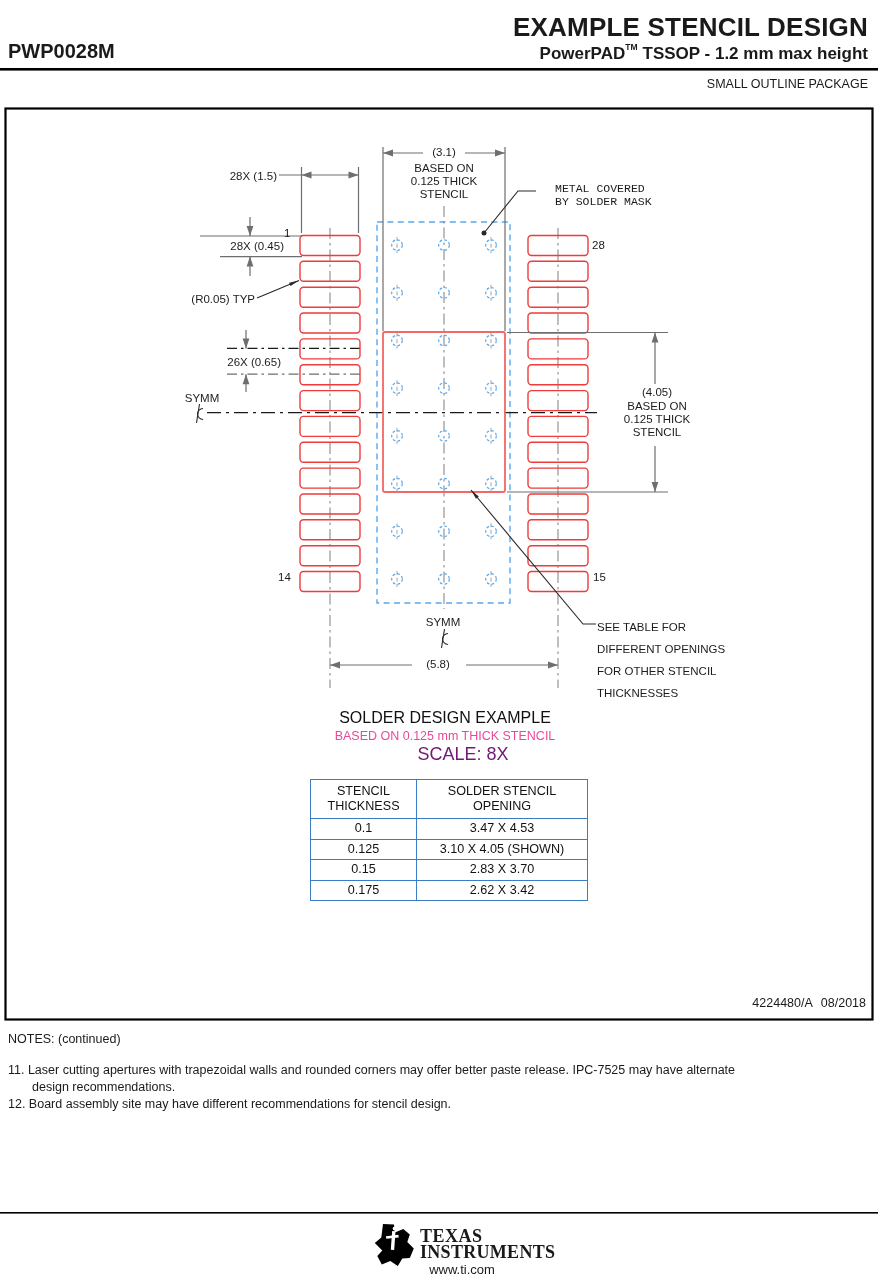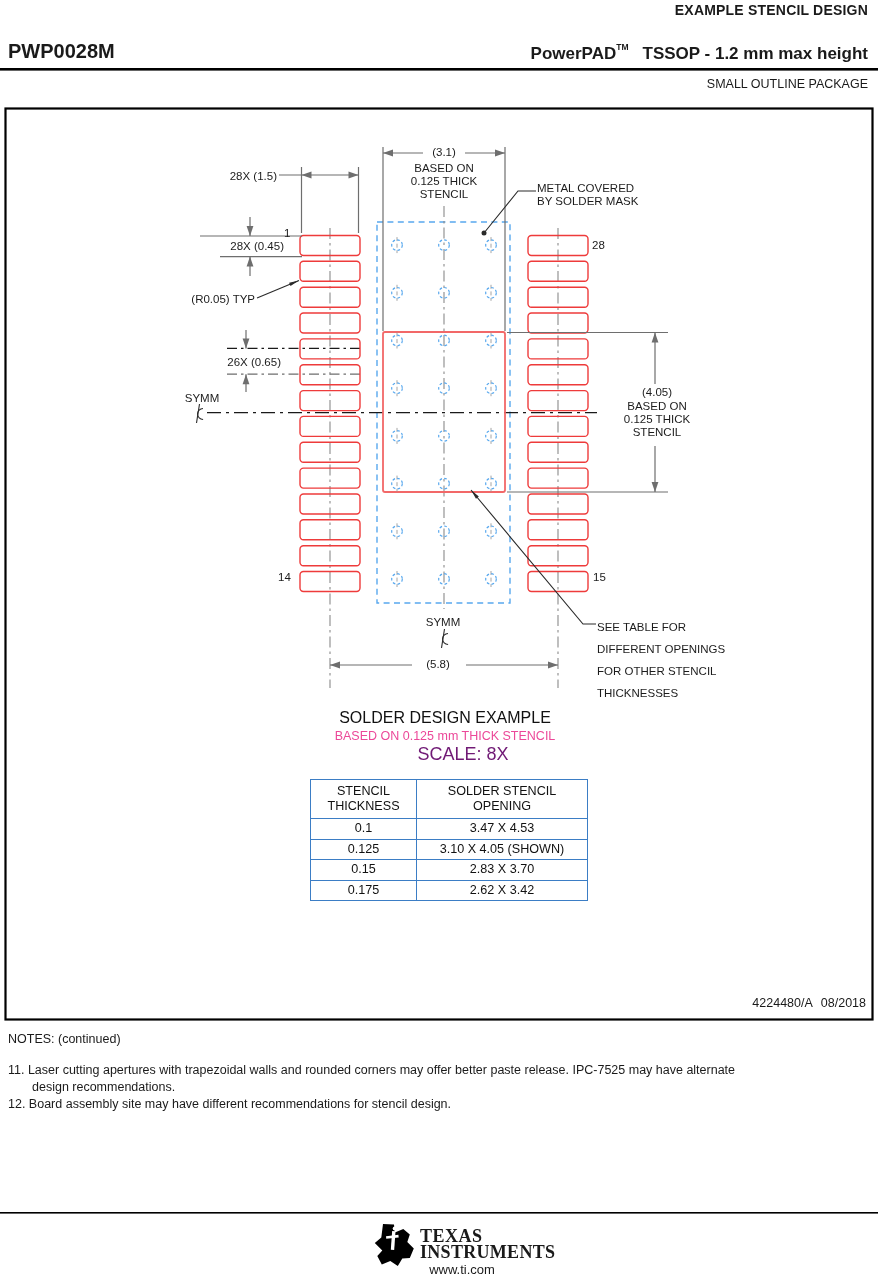--- a/index.html
+++ b/index.html
@@ -1,25 +1,25 @@
 <!DOCTYPE html>
 <html><head>
 <meta charset="utf-8">
 <style>
   html,body{margin:0;padding:0;background:#fff;}
   .page{position:relative;width:878px;height:1288px;background:#fff;overflow:hidden;
         font-family:"Liberation Sans","DejaVu Sans",sans-serif;color:#1a1a1a;}
   .abs{position:absolute;}
   svg{position:absolute;left:0;top:0;}
   
-  .h-title{top:2px;right:10px;font-size:14px;font-weight:bold;letter-spacing:.2px;}
+  .h-title{top:12px;right:10px;font-size:26px;font-weight:bold;letter-spacing:.2px;}
   .h-code{top:40px;left:8px;font-size:20px;font-weight:bold;}
   .h-sub{top:42px;right:10px;font-size:17px;font-weight:bold;text-align:right;}
   .h-sub sup{font-size:8.5px;font-weight:bold;vertical-align:9px;}
-  .h-sub .rest{margin-left:14px;}
+  .h-sub .rest{margin-left:5px;}
   .h-pkg{top:77px;right:10px;font-size:12.5px;margin-left:44px;}
   
   .dl{position:absolute;font-size:11.5px;line-height:13px;color:#1c1c1c;white-space:pre-line;}
   .c{text-align:center;} .r{text-align:right;}
   
   .ex-title{top:709px;left:295px;width:300px;text-align:center;font-size:16px;color:#111;}
   .ex-sub{top:729px;left:270px;width:350px;text-align:center;font-size:12.5px;color:#ec4899;}
   .ex-scale{top:744px;left:288px;width:350px;text-align:center;font-size:18px;color:#701a75;}
   
   table.st{position:absolute;left:310px;top:779px;border-collapse:collapse;table-layout:fixed;}
@@ -217,21 +217,21 @@
 
   <div class="abs h-title">EXAMPLE STENCIL DESIGN</div>
   <div class="abs h-code">PWP0028M</div>
   <div class="abs h-sub"><span>PowerPAD</span><sup>TM</sup><span class="rest">TSSOP - 1.2 mm max height</span></div>
   <div class="abs h-pkg">SMALL OUTLINE PACKAGE</div>
 
   <div class="dl c" style="left:414px;top:146px;width:60px;">(3.1)</div>
   <div class="dl c" style="left:394px;top:162px;width:100px;">BASED ON
 0.125 THICK
 STENCIL</div>
-  <div class="dl" style="left:537px;top:182px;">METAL COVERED
+  <div class="dl" style="left:555px;top:182px;font-family:Liberation Mono, monospace;">METAL COVERED
 BY SOLDER MASK</div>
   <div class="dl r" style="left:197px;top:170px;width:80px;">28X (1.5)</div>
   <div class="dl" style="left:284px;top:227px;">1</div>
   <div class="dl r" style="left:204px;top:240px;width:80px;">28X (0.45)</div>
   <div class="dl r" style="left:170px;top:293px;width:85px;">(R0.05) TYP</div>
   <div class="dl r" style="left:201px;top:356px;width:80px;">26X (0.65)</div>
   <div class="dl c" style="left:180px;top:392px;width:44px;">SYMM</div>
   <div class="dl c" style="left:607px;top:386px;width:100px;">(4.05)</div>
   <div class="dl c" style="left:607px;top:400px;width:100px;">BASED ON
 0.125 THICK

